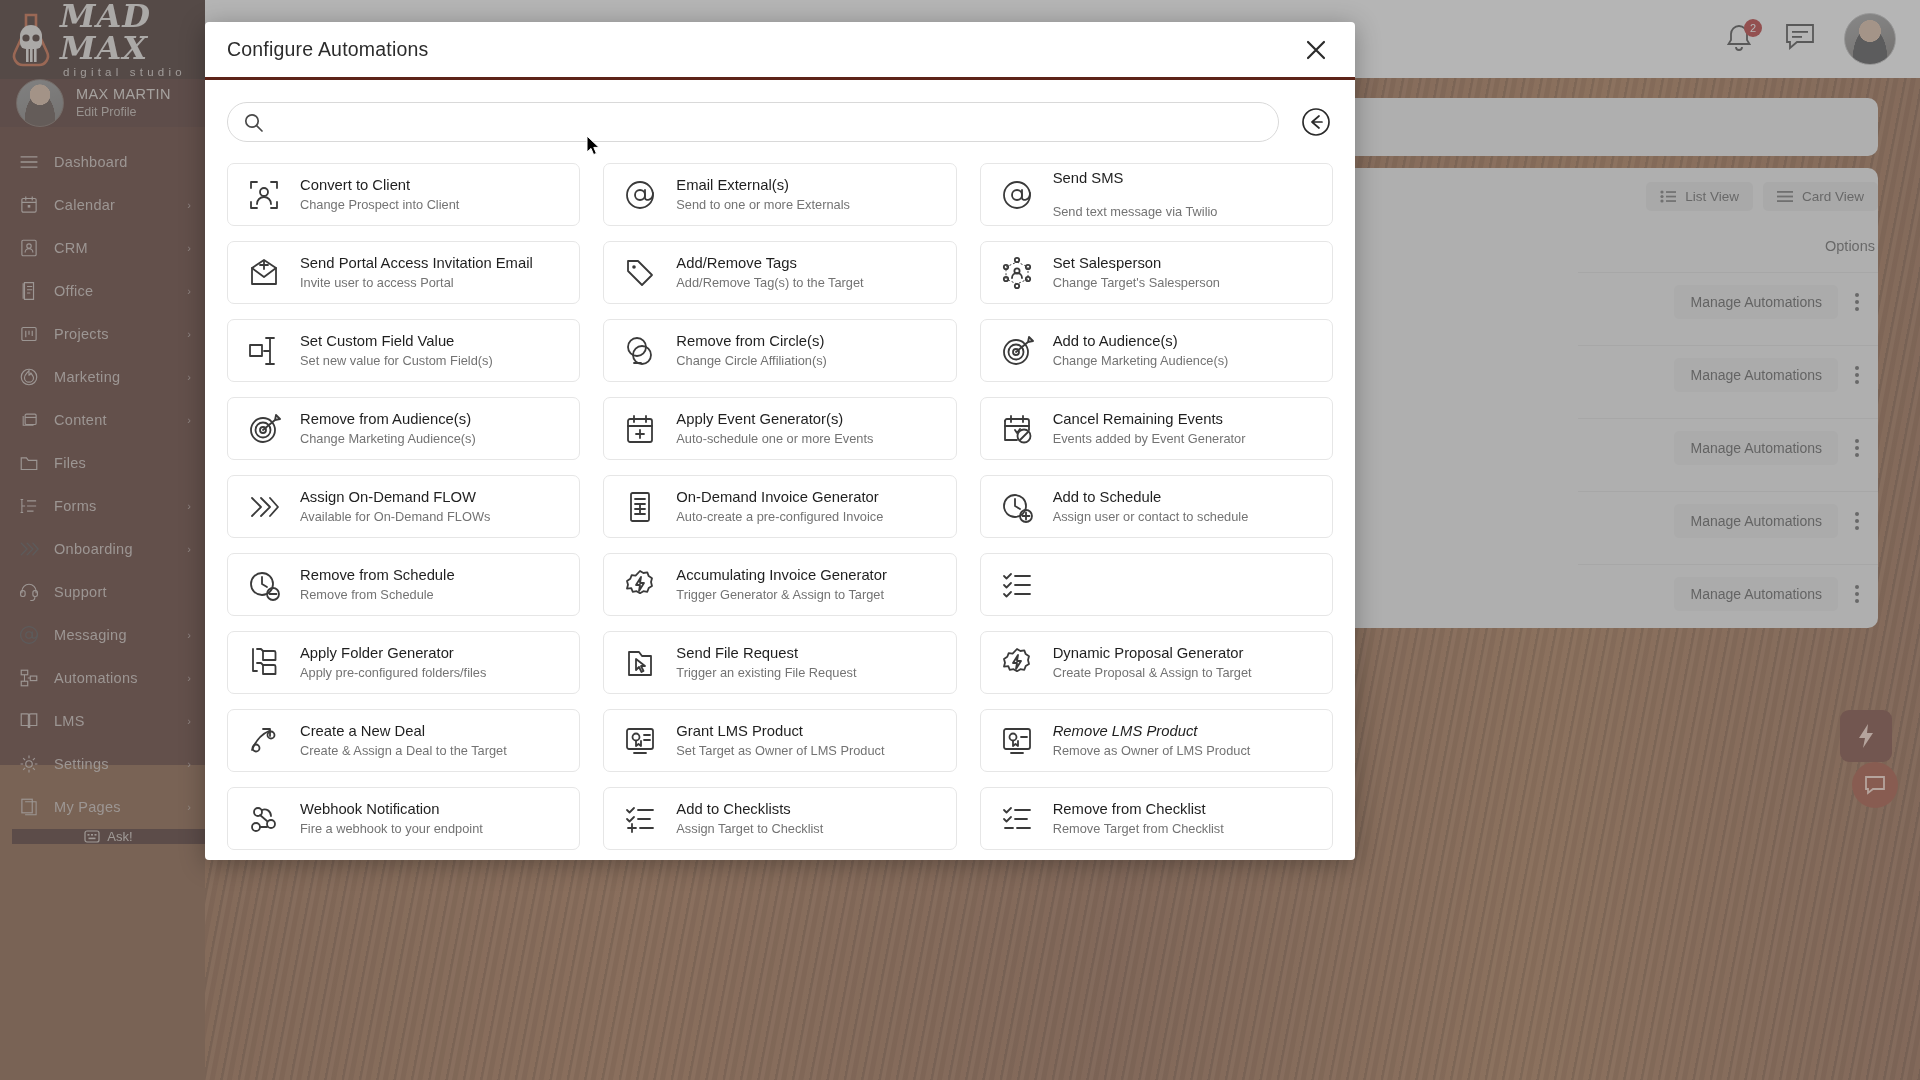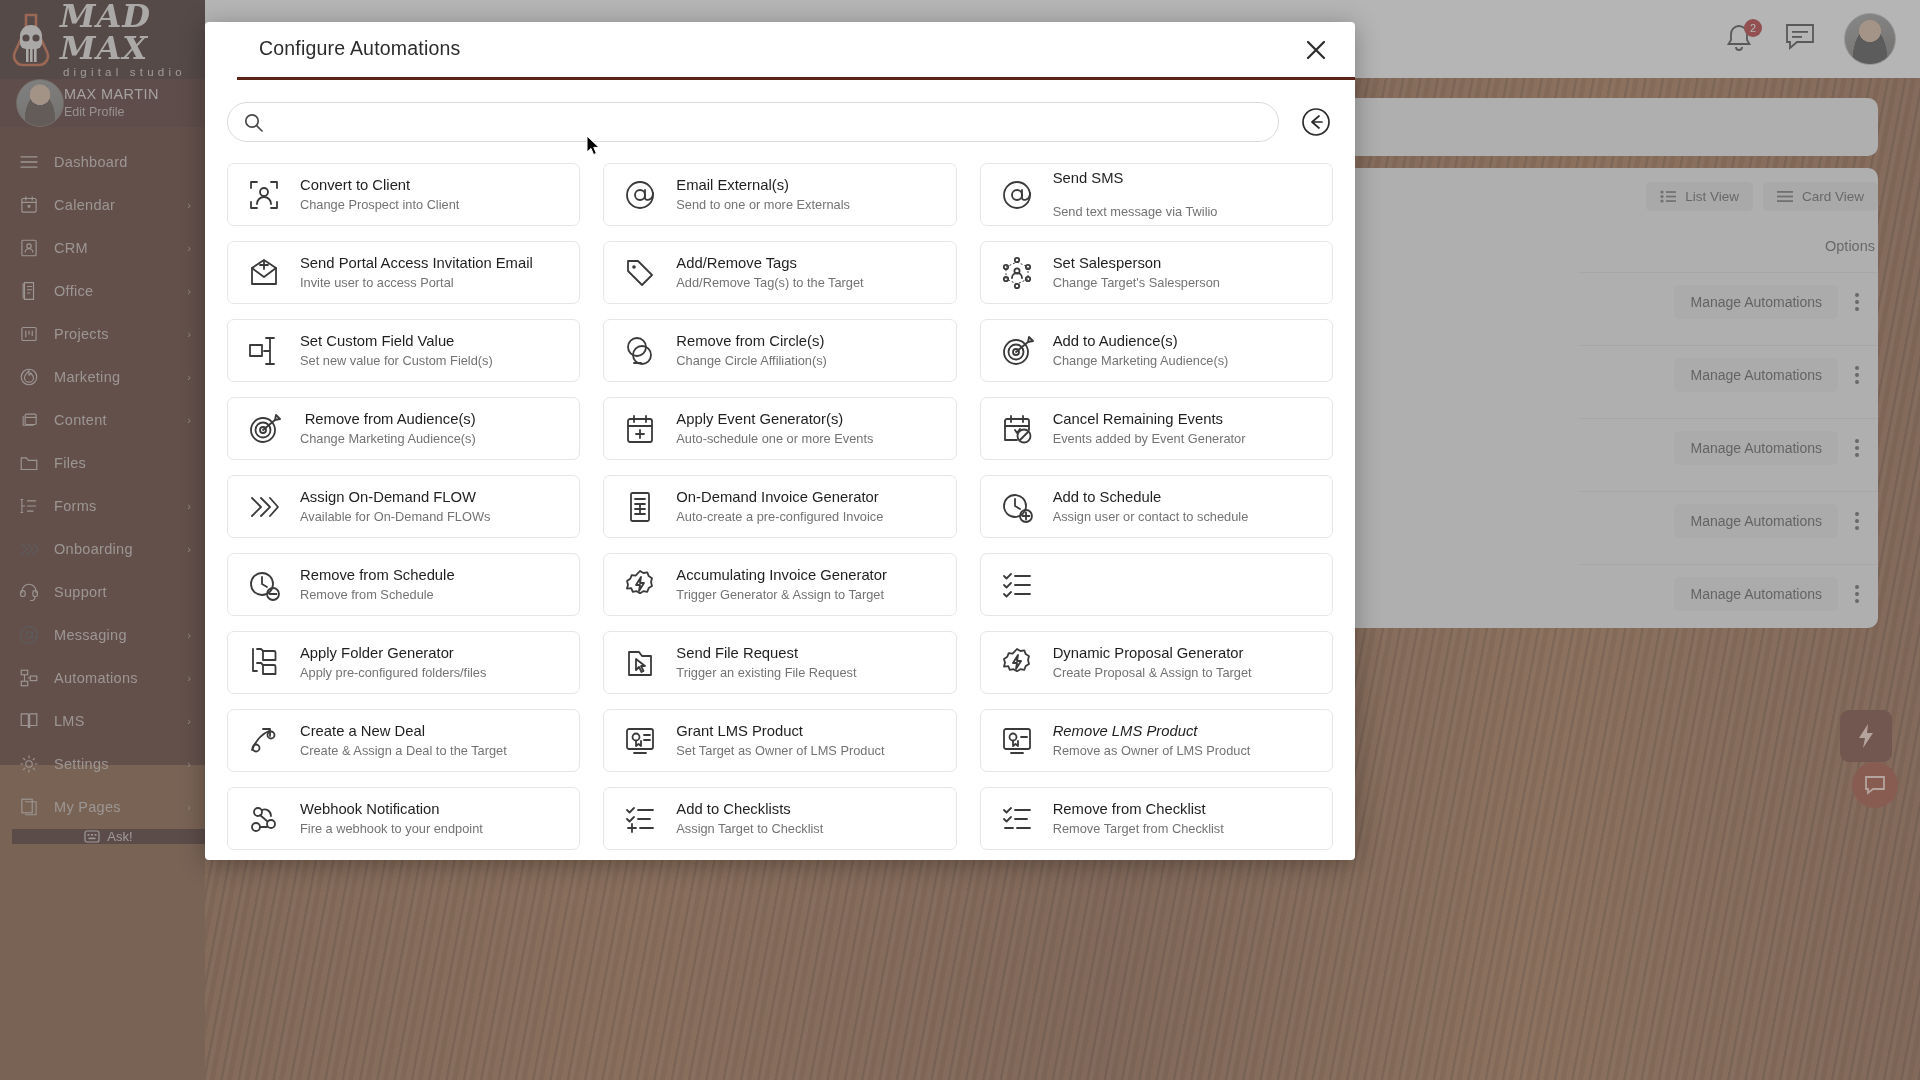--- a/index.html
+++ b/index.html
@@ -40,21 +40,21 @@
   .logo-main {
     font-family: "DejaVu Serif", serif;
     font-size: 32px; font-weight: bold; font-style: italic;
     color: #e9e4e0; letter-spacing: 1px;
   }
   .logo-sub {
     font-size: 11.5px; color: #cfc6c0; letter-spacing: 4.2px;
     margin-top: 3px; padding-left: 3px;
   }
   .profile {
-    height: 88px; display: flex; align-items: center; gap: 0;
+    height: 88px; display: flex; align-items: center; gap: 12px;
     padding-left: 16px; background: #3e1a12;
   }
   .avatar-sb {
     width: 48px; height: 48px; border-radius: 50%;
     background:
       radial-gradient(circle at 50% 32%, #d7b49a 0 26%, transparent 27%),
       radial-gradient(ellipse at 50% 86%, #4c3a33 0 46%, transparent 47%),
       linear-gradient(160deg, #8b8b8b, #6f6a66);
     flex: none; border: 1px solid #6e5a52;
   }
@@ -151,22 +151,22 @@
   }
 
   
   .modal {
     position: absolute; left: 205px; top: 22px; width: 1150px; height: 838px;
     background: #fff; border-radius: 4px; z-index: 20;
     box-shadow: 0 4px 26px rgba(0,0,0,.3);
     display: flex; flex-direction: column; overflow: hidden;
   }
   .modal-head {
-    height: 58px; flex: none; display: flex; align-items: flex-end;
-    padding: 17px 22px; border-bottom: 3px solid #5d2318; position: relative; margin-left: 32px;
+    height: 58px; flex: none; display: flex; align-items: center;
+    padding: 8px 22px; border-bottom: 3px solid #5d2318; position: relative;
   }
   .modal-title { font-size: 19.5px; color: #2c2c2c; letter-spacing: .2px; }
   .modal-close {
     position: absolute; right: 22px; top: 50%; transform: translateY(-50%);
     width: 34px; height: 34px; cursor: pointer;
     display: flex; align-items: center; justify-content: center;
   }
   .modal-body { flex: 1; padding: 22px 22px 0 22px; overflow: hidden; }
 
   .search-row { display: flex; align-items: center; gap: 20px; margin-bottom: 21px; }
@@ -666,21 +666,21 @@
         <div class="auto-card">
           <span class="card-ic">
             <svg width="34" height="34" viewBox="0 0 34 34">
               <circle cx="16" cy="18" r="12" fill="none" stroke="#3a3a3a" stroke-width="1.8" stroke-linecap="round" stroke-linejoin="round"></circle>
               <circle cx="16" cy="18" r="7.5" fill="none" stroke="#3a3a3a" stroke-width="1.8" stroke-linecap="round" stroke-linejoin="round"></circle>
               <circle cx="16" cy="18" r="3" fill="none" stroke="#3a3a3a" stroke-width="1.8" stroke-linecap="round" stroke-linejoin="round"></circle>
               <path d="M16 18l12-10 1-5 4 4-5 1z" fill="none" stroke="#3a3a3a" stroke-width="1.8" stroke-linecap="round" stroke-linejoin="round"></path>
             </svg>
           </span>
           <span class="card-txt">
-            <span class="card-title" style="display: block; text-align: right;">Remove from Audience(s)</span>
+            <span class="card-title" style="display: block;">Remove from Audience(s)</span>
             <span class="card-sub" style="display: block;">Change Marketing Audience(s)</span>
           </span>
         </div>
         <div class="auto-card">
           <span class="card-ic">
             <svg width="34" height="34" viewBox="0 0 34 34">
               <rect x="5" y="7" width="24" height="23" rx="2" fill="none" stroke="#3a3a3a" stroke-width="1.8" stroke-linecap="round" stroke-linejoin="round"></rect>
               <path d="M5 14h24M11 4v6M23 4v6M17 18v8M13 22h8" fill="none" stroke="#3a3a3a" stroke-width="1.8" stroke-linecap="round" stroke-linejoin="round"></path>
             </svg>
           </span>

